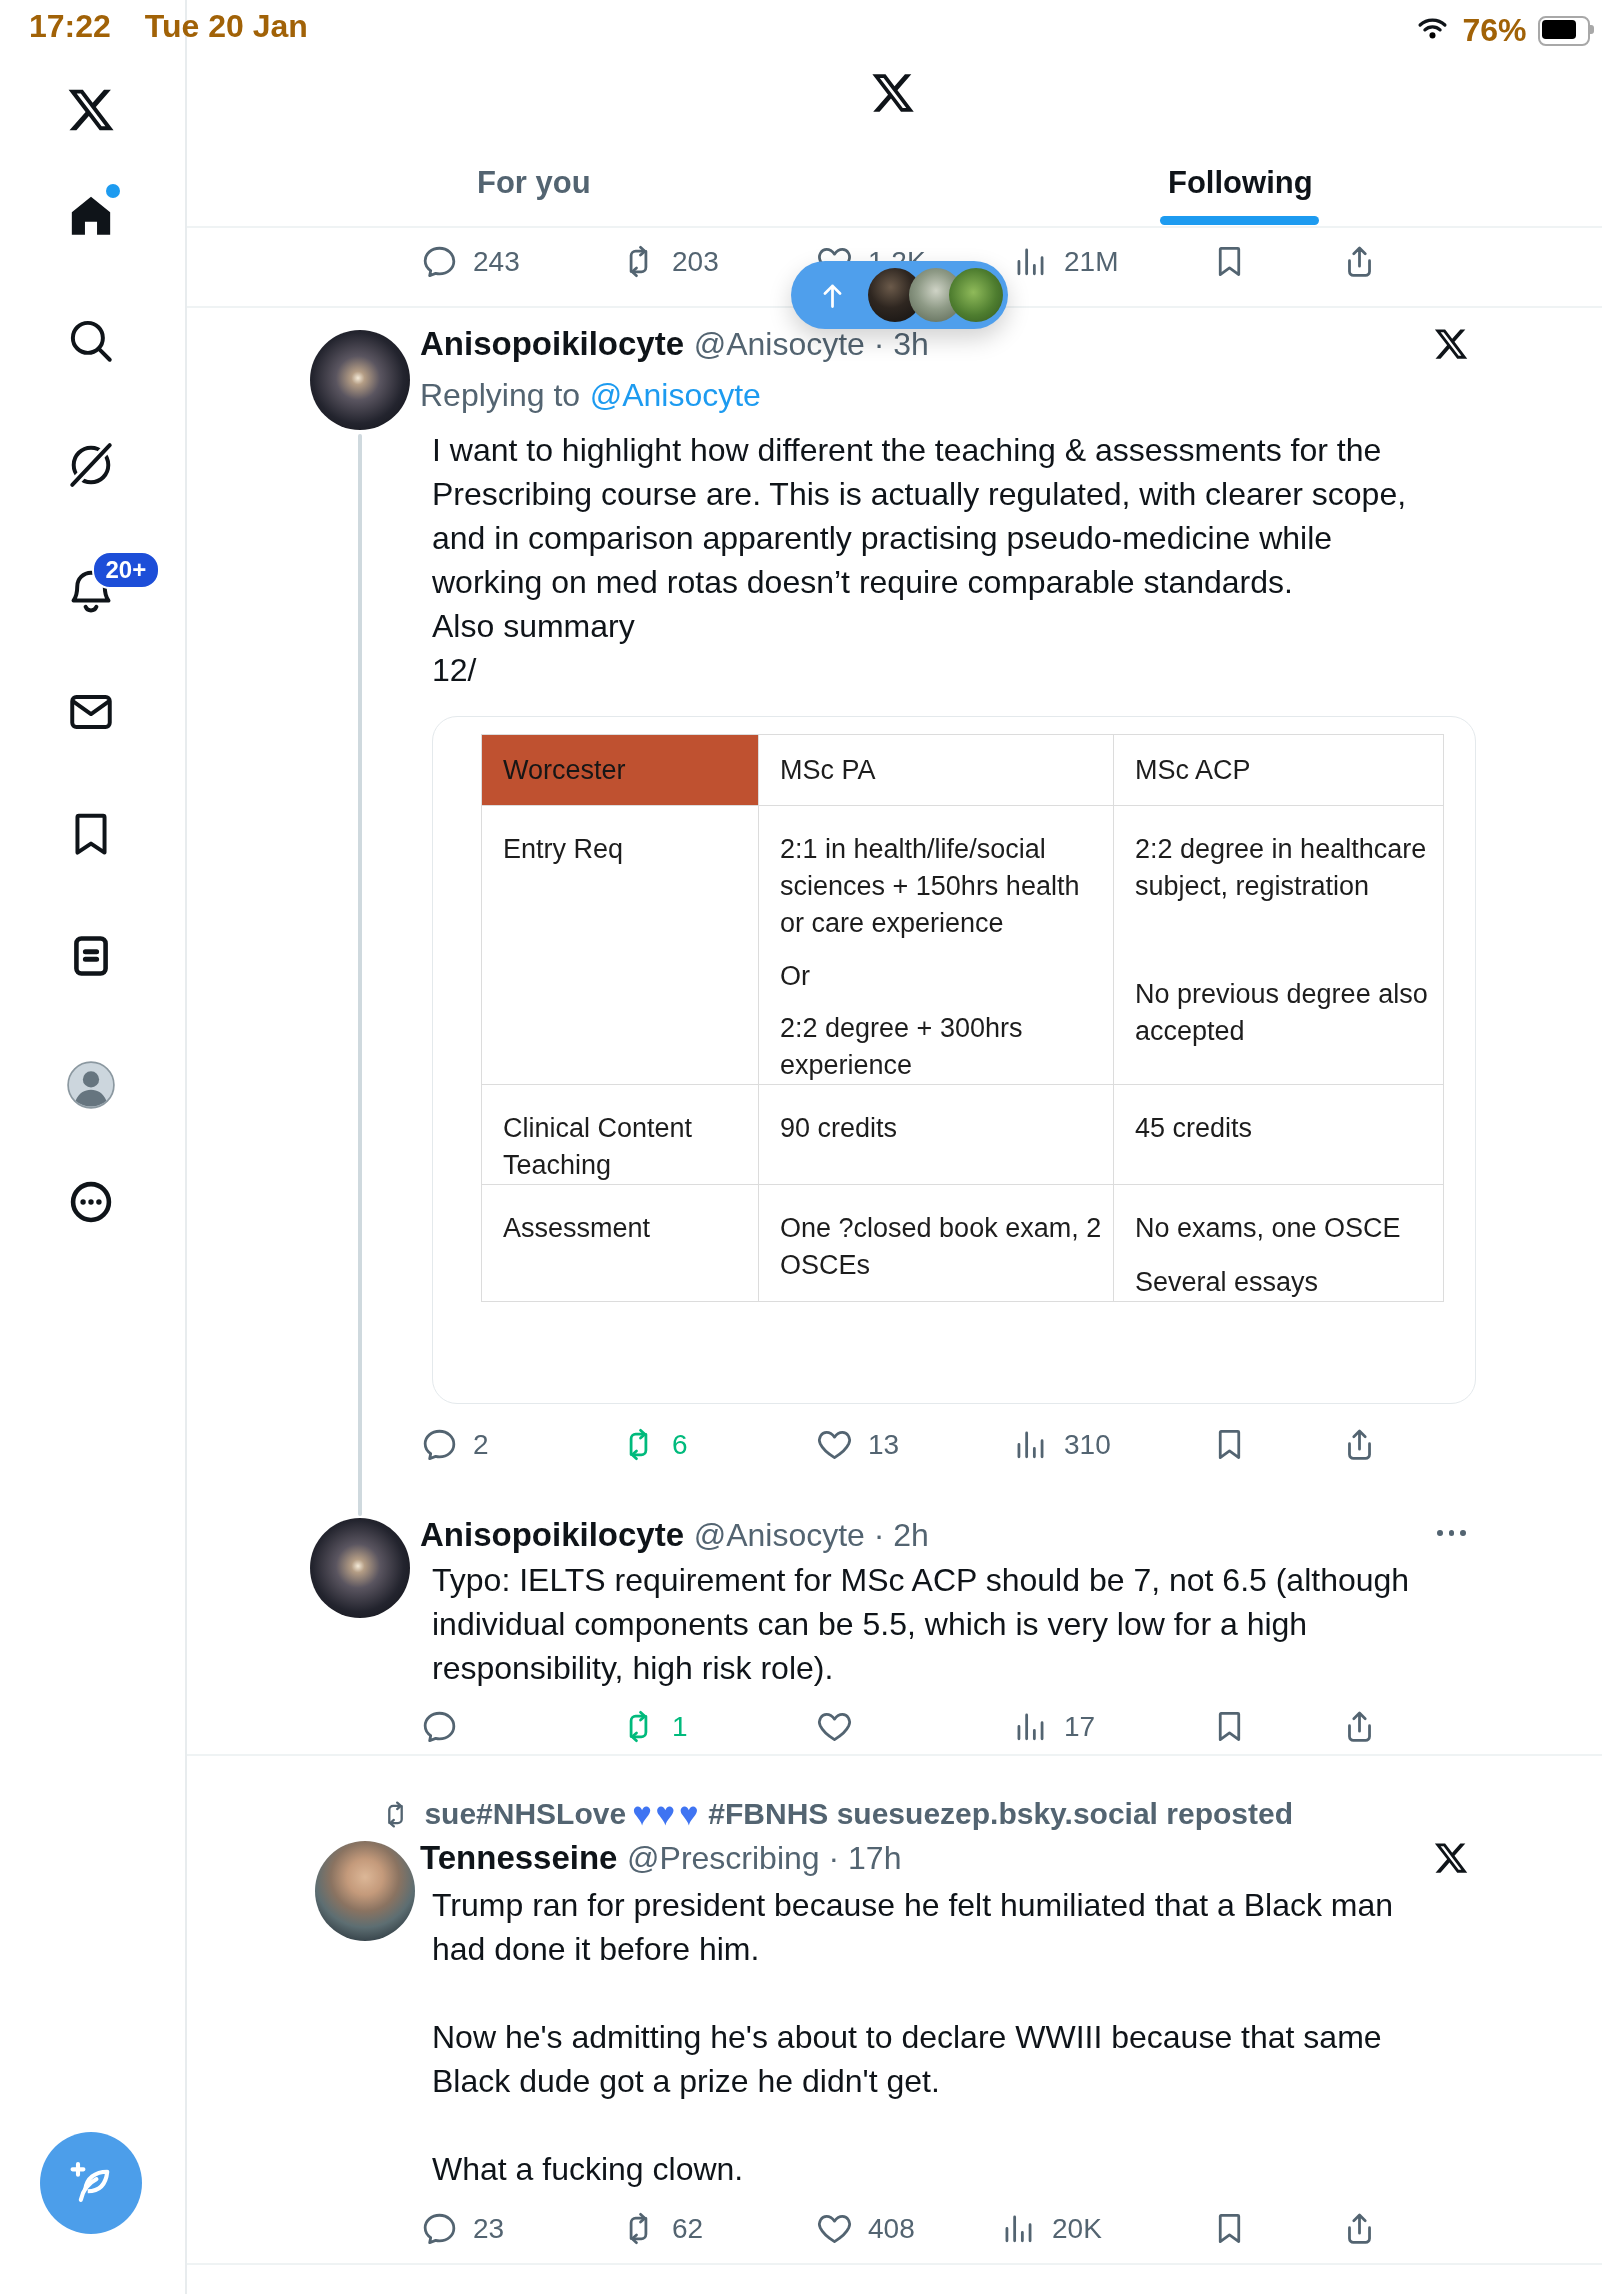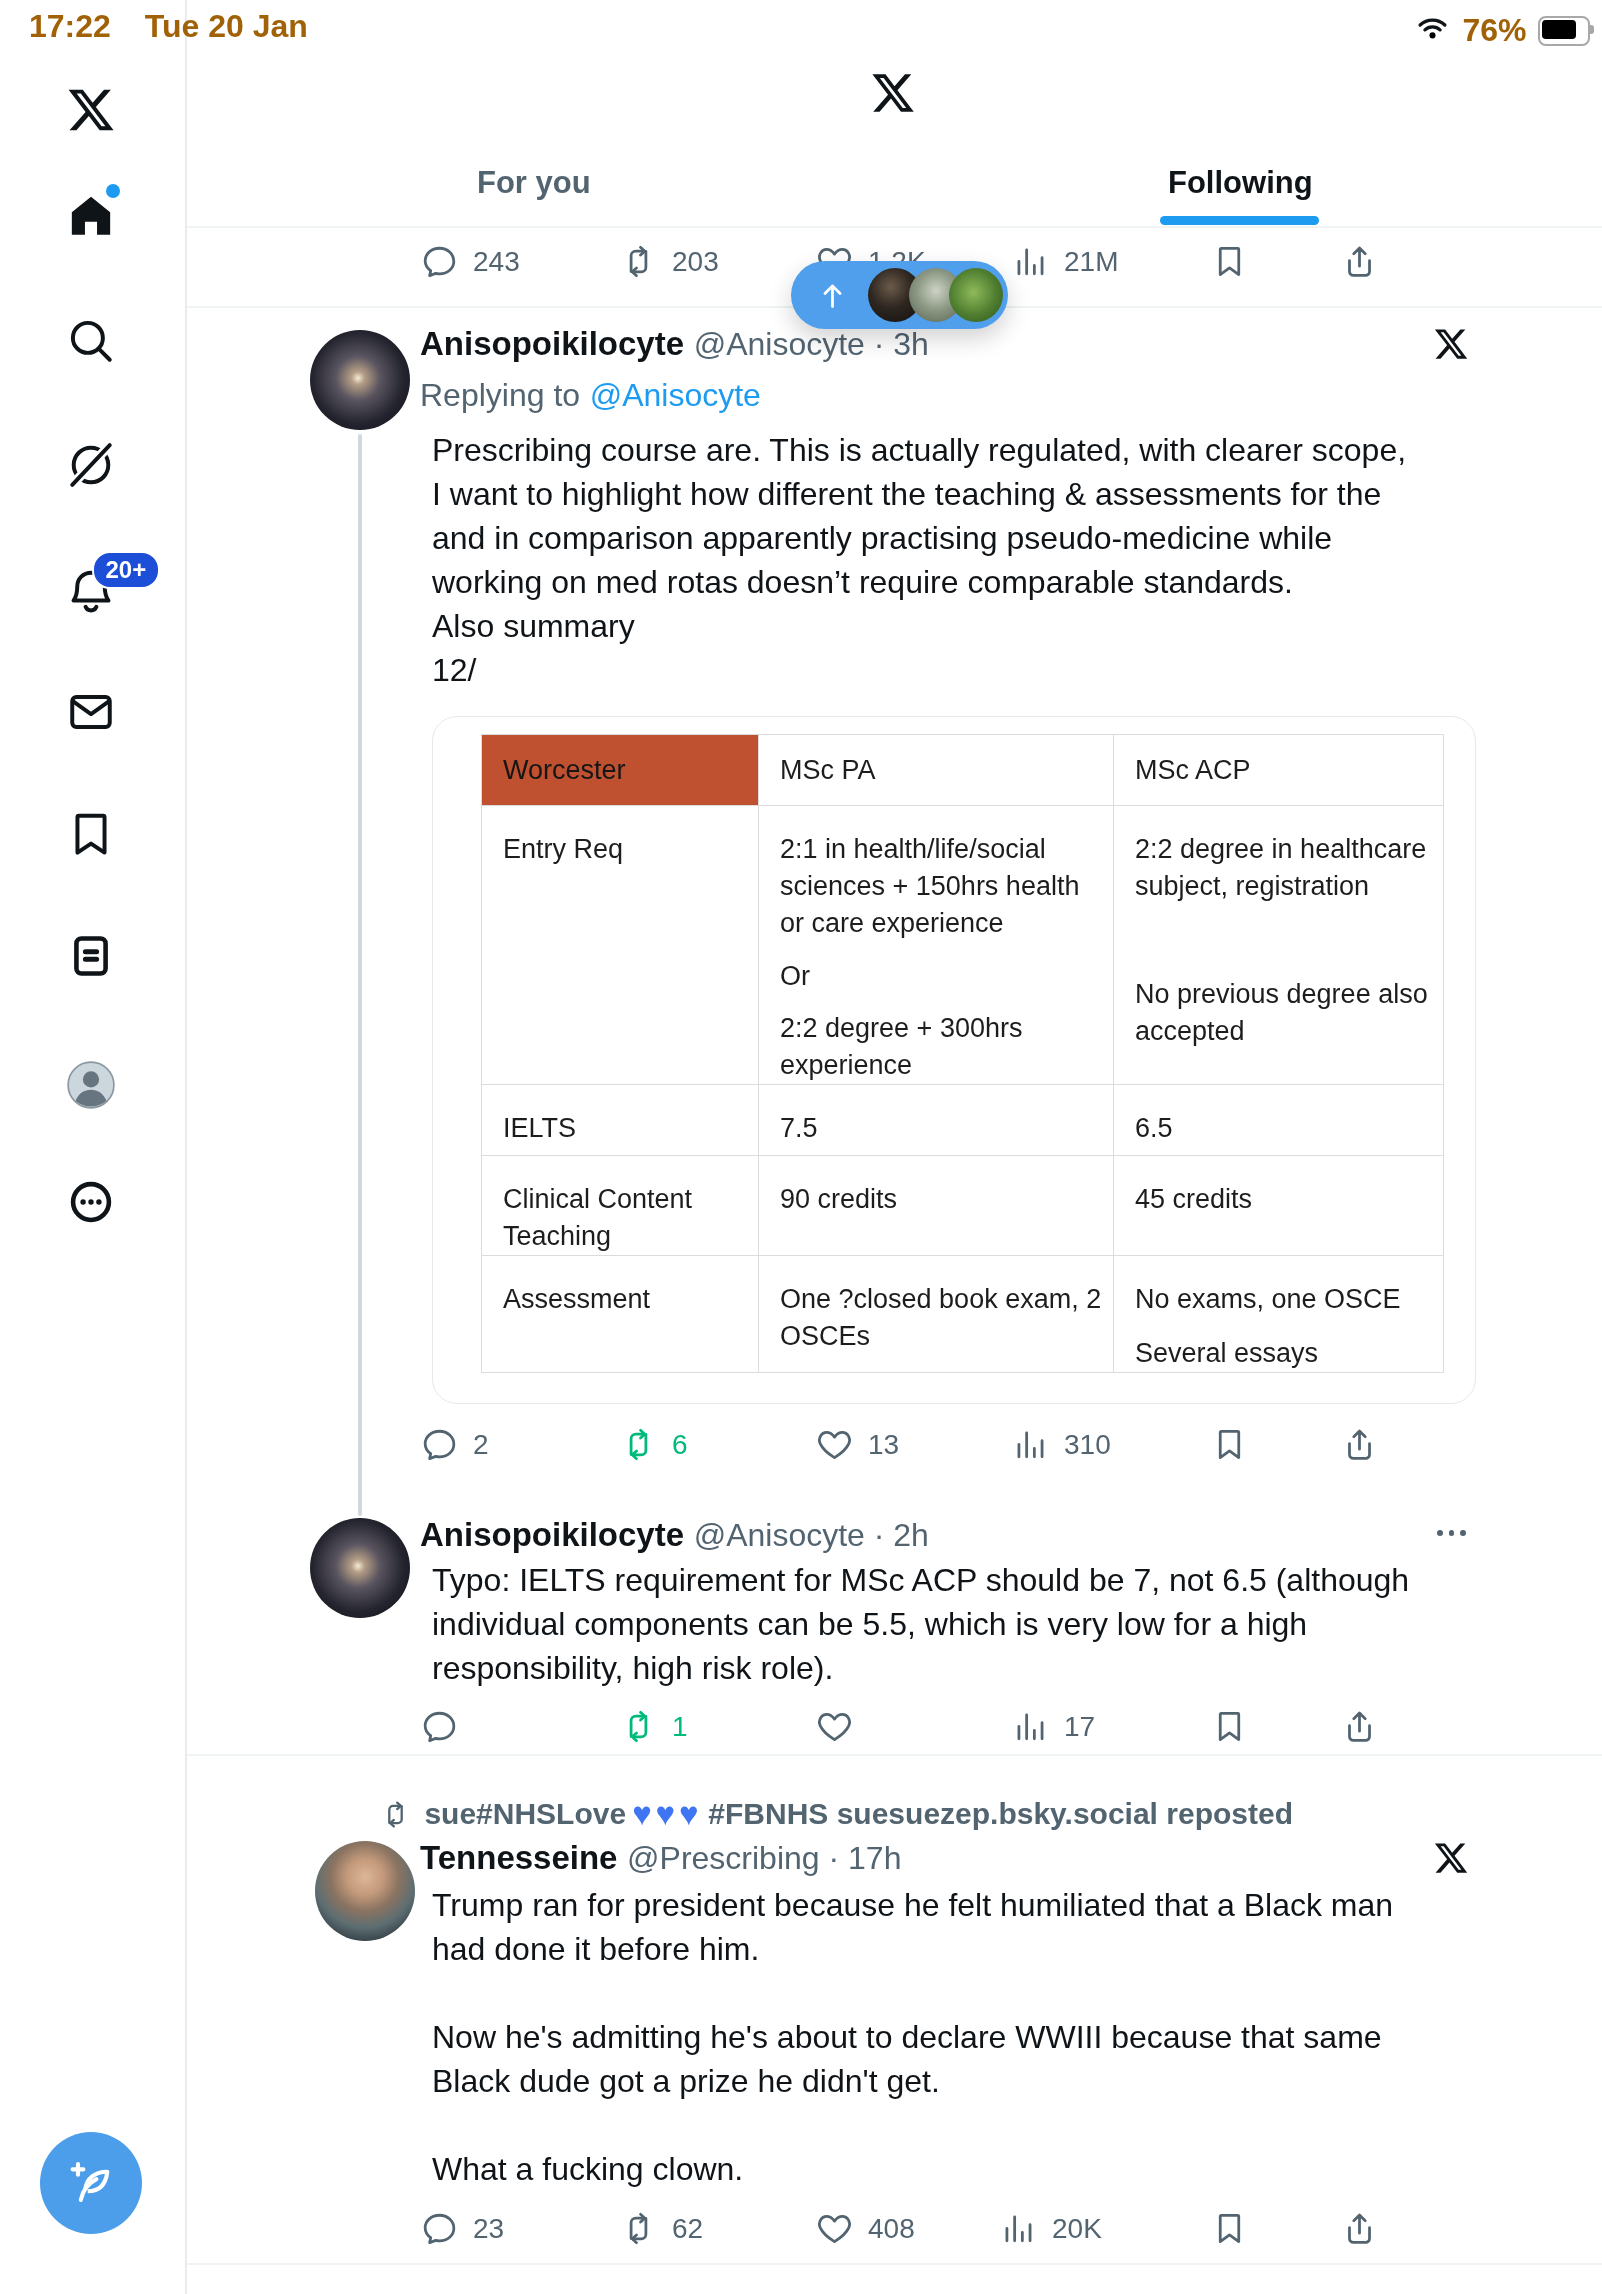--- a/index.html
+++ b/index.html
@@ -235,22 +235,22 @@
   <div class="xcorner" style="left:1433px;top:326px;">
     <svg width="36" height="36" viewBox="0 0 24 24">
         <path fill="#0f1419" d="M18.244 2.25h3.308l-7.227 8.26 8.502 11.24h-6.657l-5.214-6.817L4.99 21.75H1.68l7.73-8.835L1.254 2.25H8.08l4.713 6.231zM17.083 19.77h1.833L7.084 4.126H5.117z"></path>
       </svg>
   </div>
   <div class="nrow" style="top:375px;font-size:32px;">
     <span class="gray">Replying to</span>
     <span class="link">@Anisocyte</span>
   </div>
   <div class="tbody" style="top:428px;">
+    <div class="tline">I want to highlight how different the teaching &amp; assessments for the</div>
     <div class="tline">Prescribing course are. This is actually regulated, with clearer scope,</div>
-    <div class="tline">I want to highlight how different the teaching &amp; assessments for the</div>
     <div class="tline">and in comparison apparently practising pseudo-medicine while</div>
     <div class="tline">working on med rotas doesn’t require comparable standards.</div>
     <div class="tline">Also summary</div>
     <div class="tline">12/</div>
   </div>
 
   <div class="card">
     <table class="cmp">
       <colgroup>
           <col style="width:277px">
@@ -268,25 +268,20 @@
         <td>
           <p class="cp">2:1 in health/life/social sciences + 150hrs health or care experience</p>
           <p class="cp">Or</p>
           <p class="cp last">2:2 degree + 300hrs experience</p>
         </td>
         <td>
           <p class="cp biggap">2:2 degree in healthcare subject, registration</p>
           <p class="cp last">No previous degree also accepted</p>
         </td>
       </tr>
-      <tr style="height:71px;">
-        <td>IELTS</td>
-        <td>7.5</td>
-        <td>6.5</td>
-      </tr>
       <tr style="height:100px;">
         <td>Clinical Content Teaching</td>
         <td>90 credits</td>
         <td>45 credits</td>
       </tr>
       <tr style="height:113px;">
         <td>Assessment</td>
         <td>One ?closed book exam, 2 OSCEs</td>
         <td>
           <p class="cp" style="margin-bottom:17.3px;">No exams, one OSCE</p>

